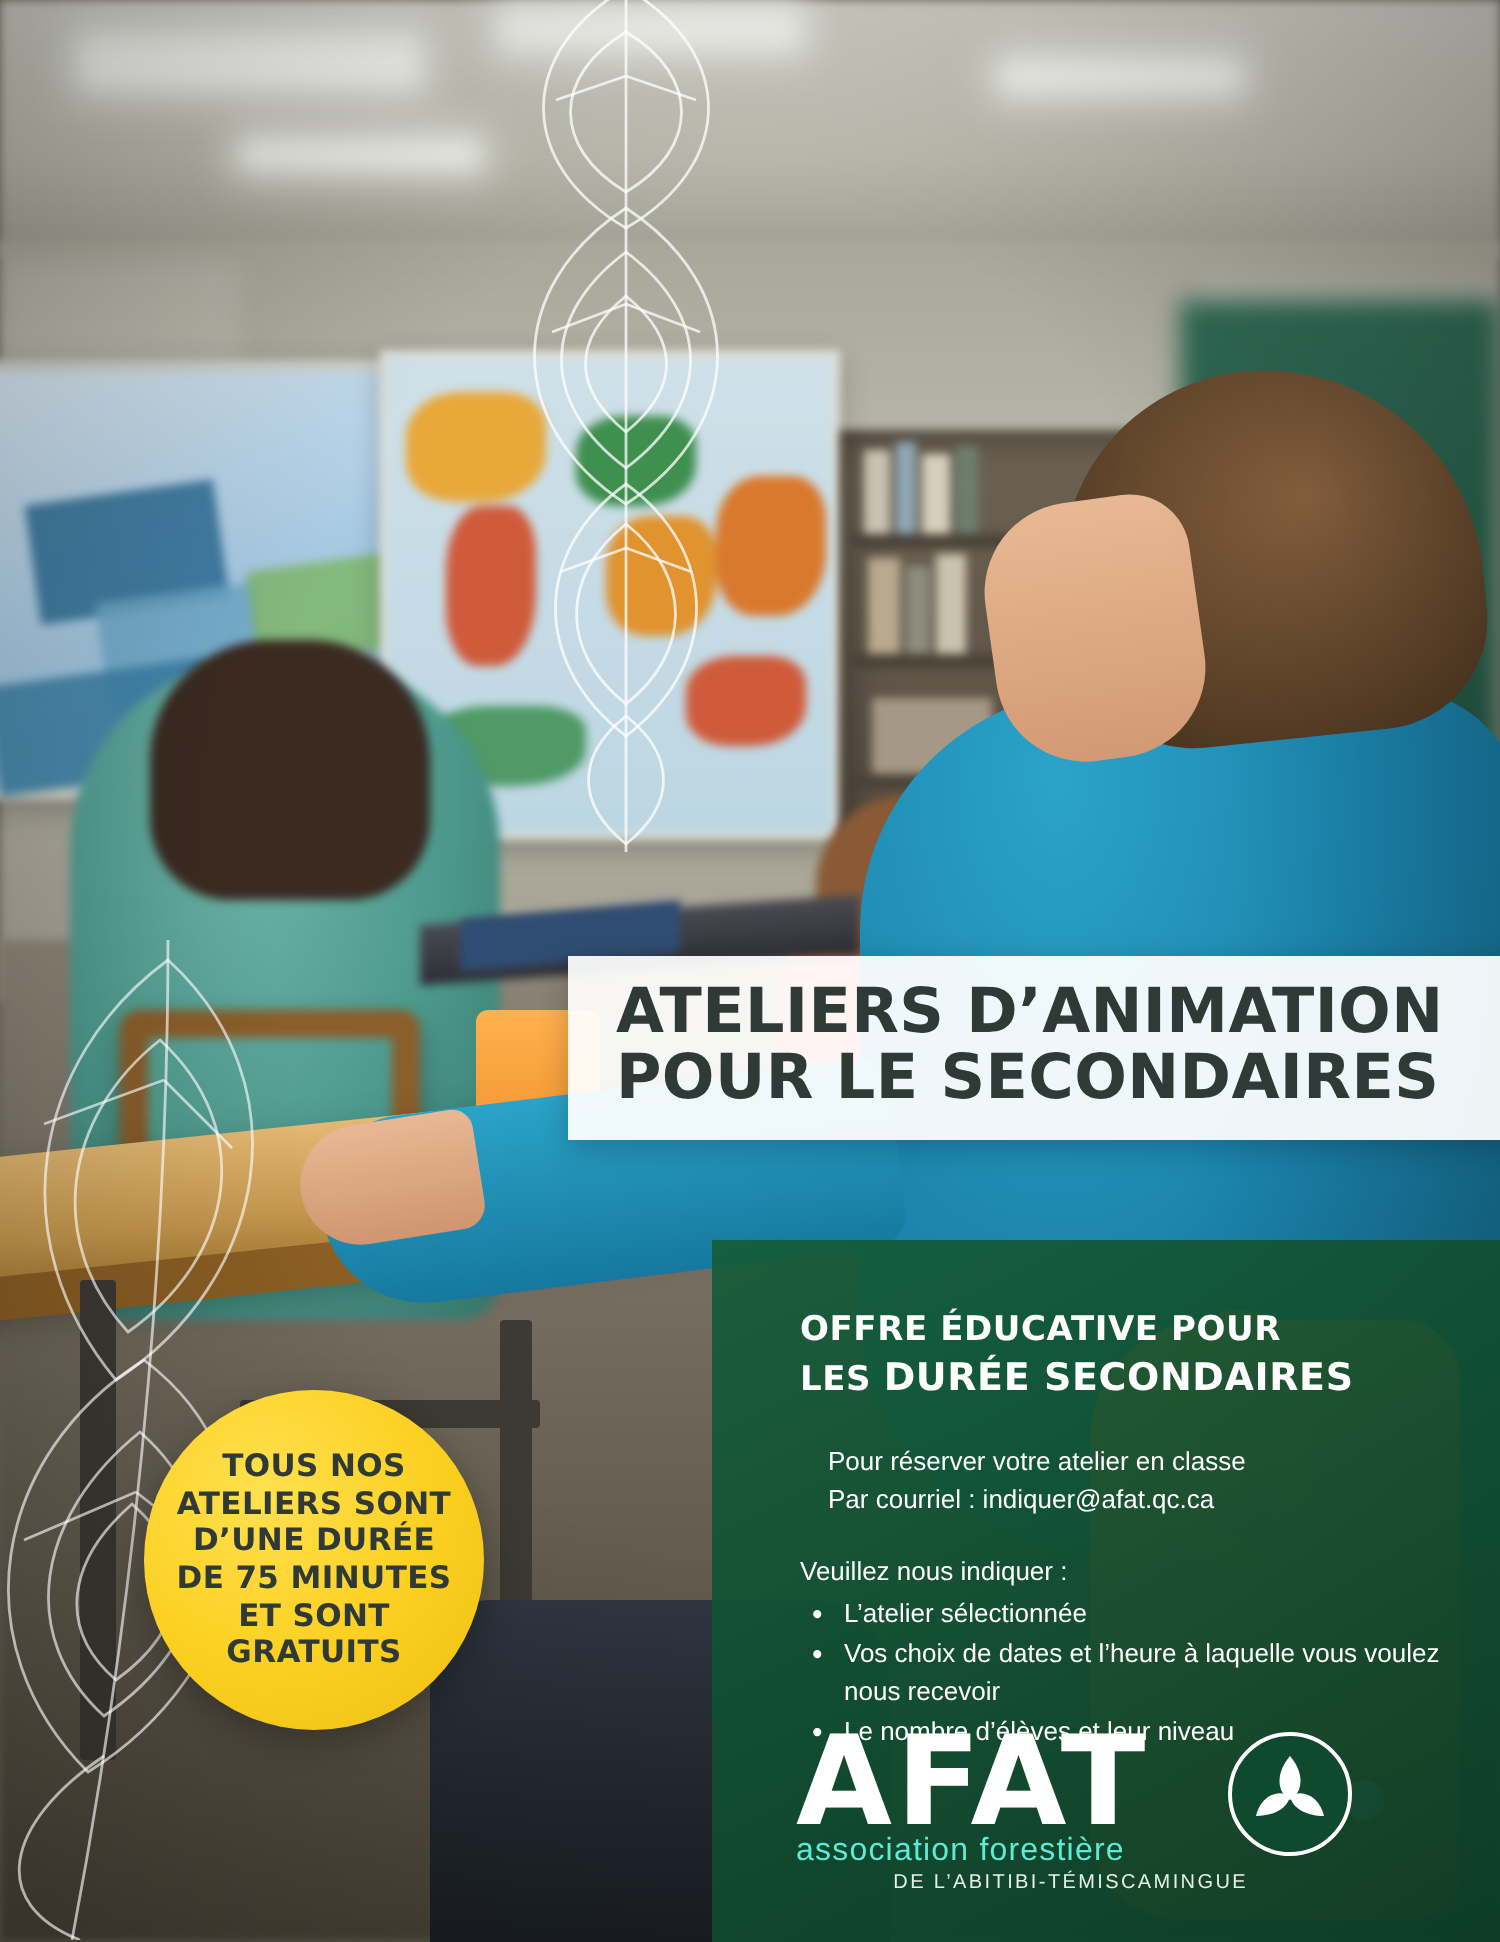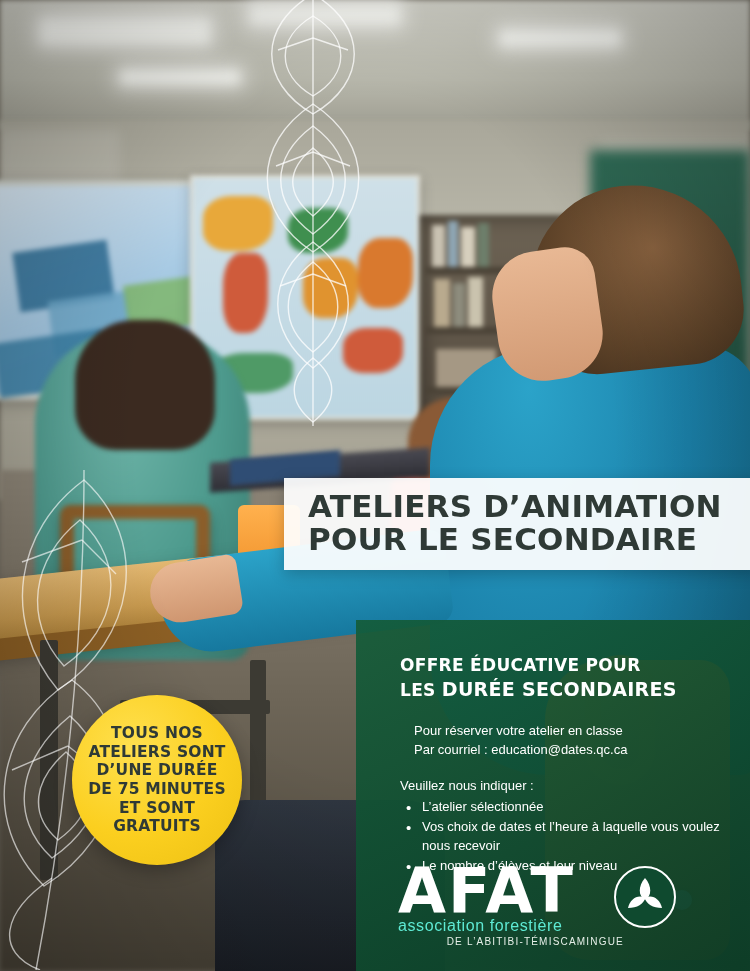--- a/index.html
+++ b/index.html
@@ -407,38 +407,38 @@
       <path d="M104 246 C52 288 42 348 86 388 C142 350 152 288 104 246 Z"></path>
       <path d="M100 282 C68 310 62 344 92 370 C128 344 132 310 100 282 Z"></path>
       <path d="M86 408 C36 442 28 482 74 500"></path>
       <path d="M56 92 L116 70 M150 104 L116 70 M46 300 L102 276 M148 312 L102 276"></path>
     </svg>
   </div>
 
 
   <div class="title-banner">
     <div class="l1">ATELIERS D’ANIMATION</div>
-    <div class="l2">POUR LE SECONDAIRE</div>
+    <div class="l2">POUR LE SECONDAIRES</div>
   </div>
 
   <div class="badge">
     <span>TOUS NOS ATELIERS SONT D’UNE DURÉE DE 75 MINUTES ET SONT GRATUITS</span>
   </div>
 
   <div class="info-panel">
     <div class="info-h">
       <div>OFFRE ÉDUCATIVE POUR</div>
       <div>
         <span>LES </span><span class="big">DURÉE SECONDAIRES</span>
       </div>
     </div>
 
     <div class="info-body">
       <span class="ln">Pour réserver votre atelier en classe</span>
-      <span class="ln">Par courriel : education@dates.qc.ca</span>
+      <span class="ln">Par courriel : indiquer@afat.qc.ca</span>
     </div>
 
     <div class="info-sub">
       <div>Veuillez nous indiquer :</div>
       <ul class="info-list">
         <li>L’atelier sélectionnée</li>
         <li>Vos choix de dates et l’heure à laquelle vous voulez nous recevoir</li>
         <li>Le nombre d’élèves et leur niveau</li>
       </ul>
     </div>

